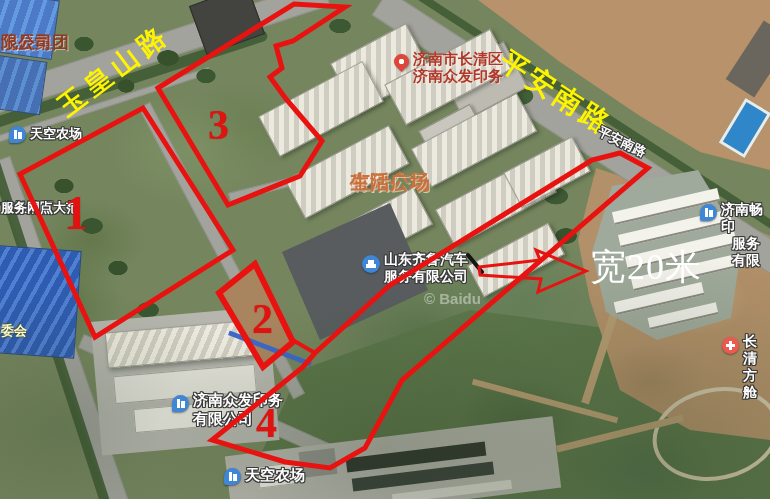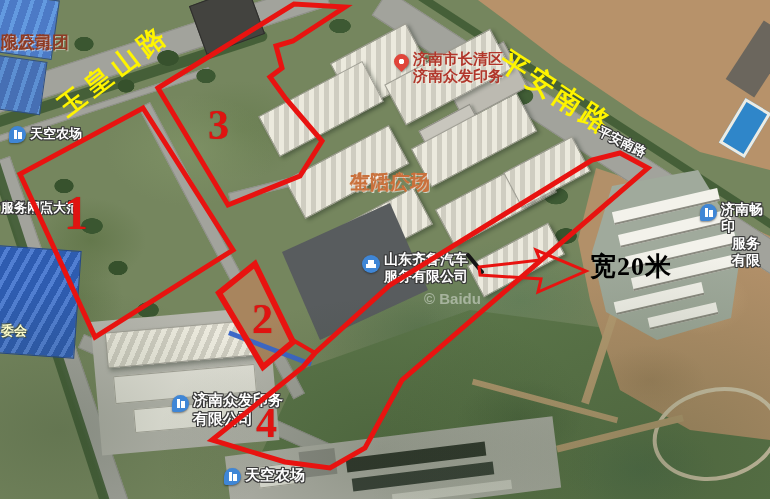--- a/index.html
+++ b/index.html
@@ -82,22 +82,22 @@
     background:linear-gradient(#fff,#fff) center/9px 3px no-repeat,
                linear-gradient(#fff,#fff) center/3px 9px no-repeat,#ea5a50;
     box-shadow:0 1px 2px rgba(0,0,0,.4);}
   
   .overlay{z-index:40;left:0;top:0;}
   .num{
     z-index:45;color:#e01310;font-family:"Liberation Serif",serif;font-weight:700;
     font-size:42px;line-height:42px;text-shadow:0 0 1px rgba(120,0,0,.5);
   }
   .kuan{
-    z-index:45;color:#000000;font-family:"Liberation Serif",serif;font-weight:700;
-    font-size:26px;line-height:40px;letter-spacing:1px;
+    z-index:45;color:#ffffff;font-family:"Liberation Serif",serif;font-weight:400;
+    font-size:36px;line-height:40px;letter-spacing:1px;
   }
   .wm{z-index:25;color:rgba(255,255,255,.42);font-size:15px;font-weight:bold;}
   .shade{z-index:20;pointer-events:none;
     background:
       radial-gradient(420px 300px at 660px 460px,rgba(50,70,40,.30),rgba(0,0,0,0) 70%),
       radial-gradient(320px 220px at 380px 450px,rgba(40,60,32,.26),rgba(0,0,0,0) 70%),
       radial-gradient(300px 200px at 60px 430px,rgba(40,60,35,.22),rgba(0,0,0,0) 72%);}
   .trees{z-index:6;
     background-image:
       radial-gradient(18px 13px at 168px 58px,#37512d 58%,rgba(0,0,0,0) 62%),
@@ -241,20 +241,27 @@
   </div>
 
   <div class="poi" style="left:700px;top:202px;">
     <span class="ic icon-bubble" style="position:relative;top:2px;"></span>
     <span class="halo" style="position:relative;font-size:14px;line-height:17px;">
       <div style="position:relative;">济南畅印</div>
       <div style="position:relative;margin-left:11px;">服务有限</div>
     </span>
   </div>
 
+  <div class="poi" style="left:722px;top:334px;">
+    <span class="ic icon-hosp" style="position:relative;top:3px;"></span>
+    <span class="halo" style="position:relative;font-size:14px;line-height:17px;">
+      <div style="position:relative;">长清</div>
+      <div style="position:relative;">方舱</div>
+    </span>
+  </div>
 
   <div class="lbl" style="left:1px;top:322px;font-size:13px;font-weight:bold;color:#fbfbc9;text-shadow:1px 1px 1px #44503a,-1px -1px 1px #44503a;">委会</div>
 
   <div class="lbl wm" style="left:424px;top:290px;">© Baidu</div>
 
   <svg class="overlay" width="770" height="499" viewBox="0 0 770 499" style="left:0;top:0;">
     <polygon fill="none" stroke="#e81310" stroke-width="5" stroke-linejoin="miter" points="143,108 233,250 95,337 20,174"></polygon>
     <polygon fill="none" stroke="#e81310" stroke-width="6" points="255,264 293,342 263,367 219,293"></polygon>
     <polygon fill="none" stroke="#e81310" stroke-width="5" points="158,88 294,4 345,7 293,41 276,46 282,68 270,77 286,99 322,141 300,176 228,205"></polygon>
     <polygon fill="none" stroke="#e81310" stroke-width="5" points="212,440 303,367 315,353 390,285 592,160 620,153 648,168 402,380 365,448 330,468 285,462"></polygon>

